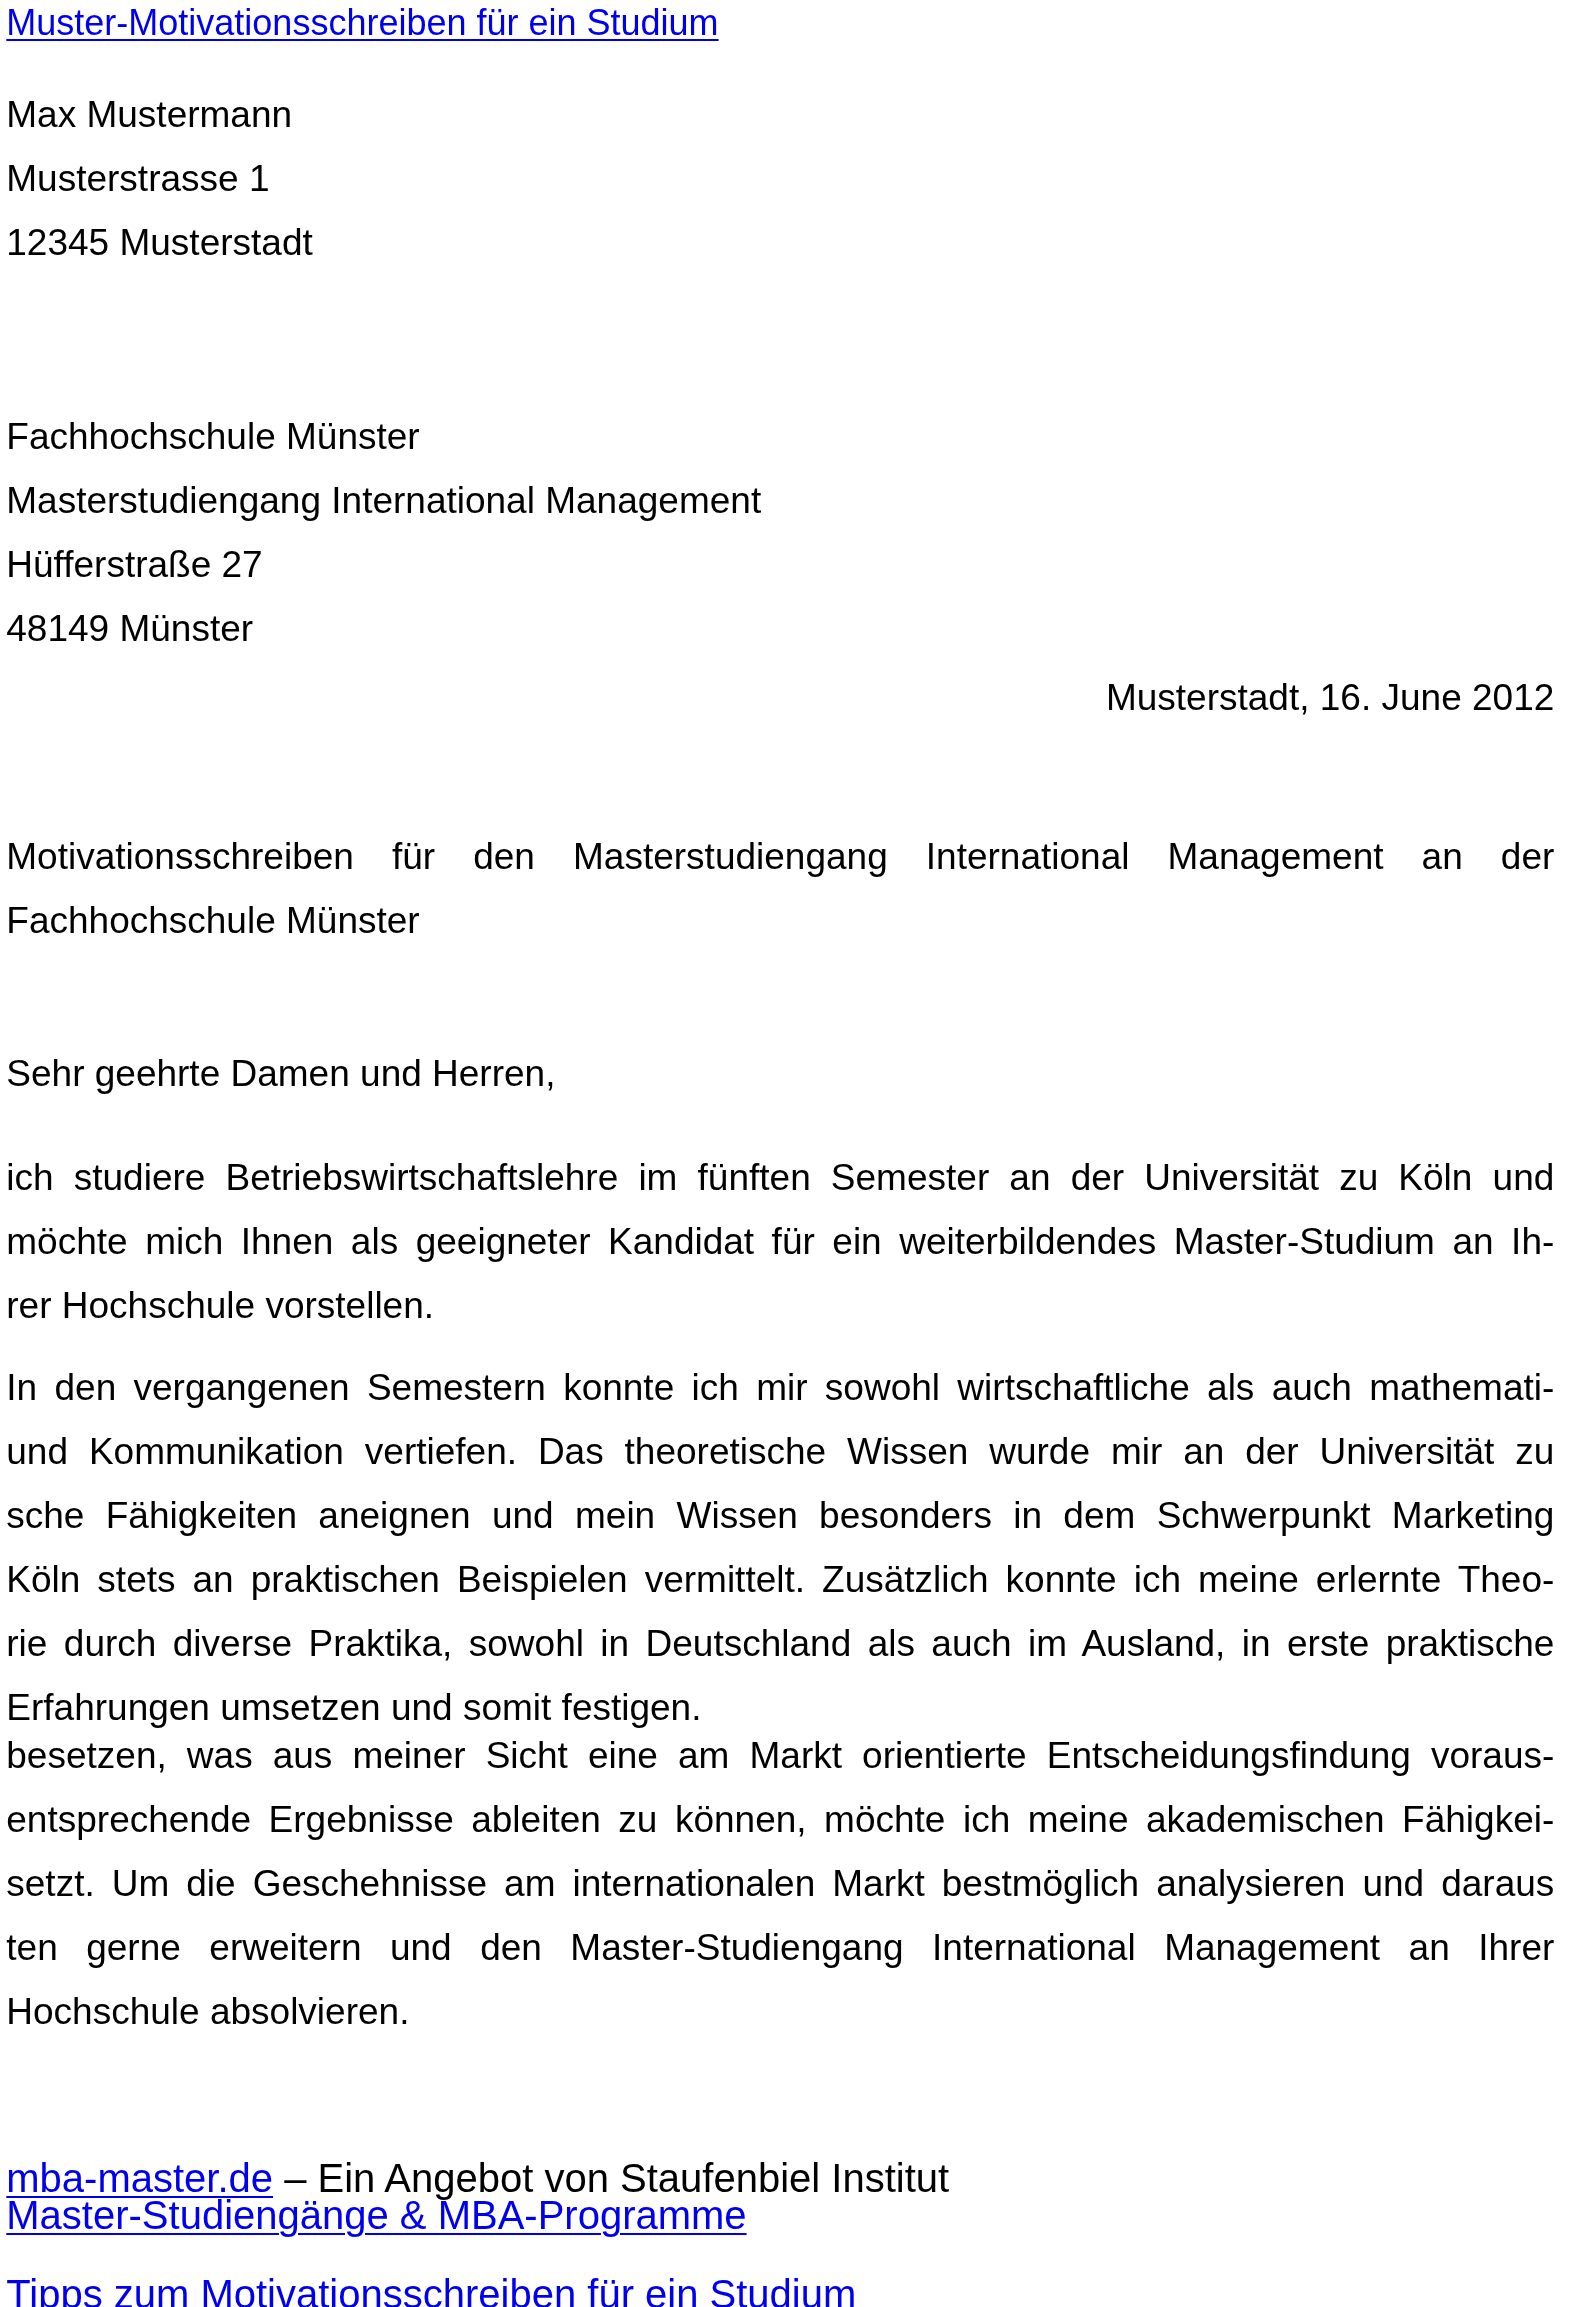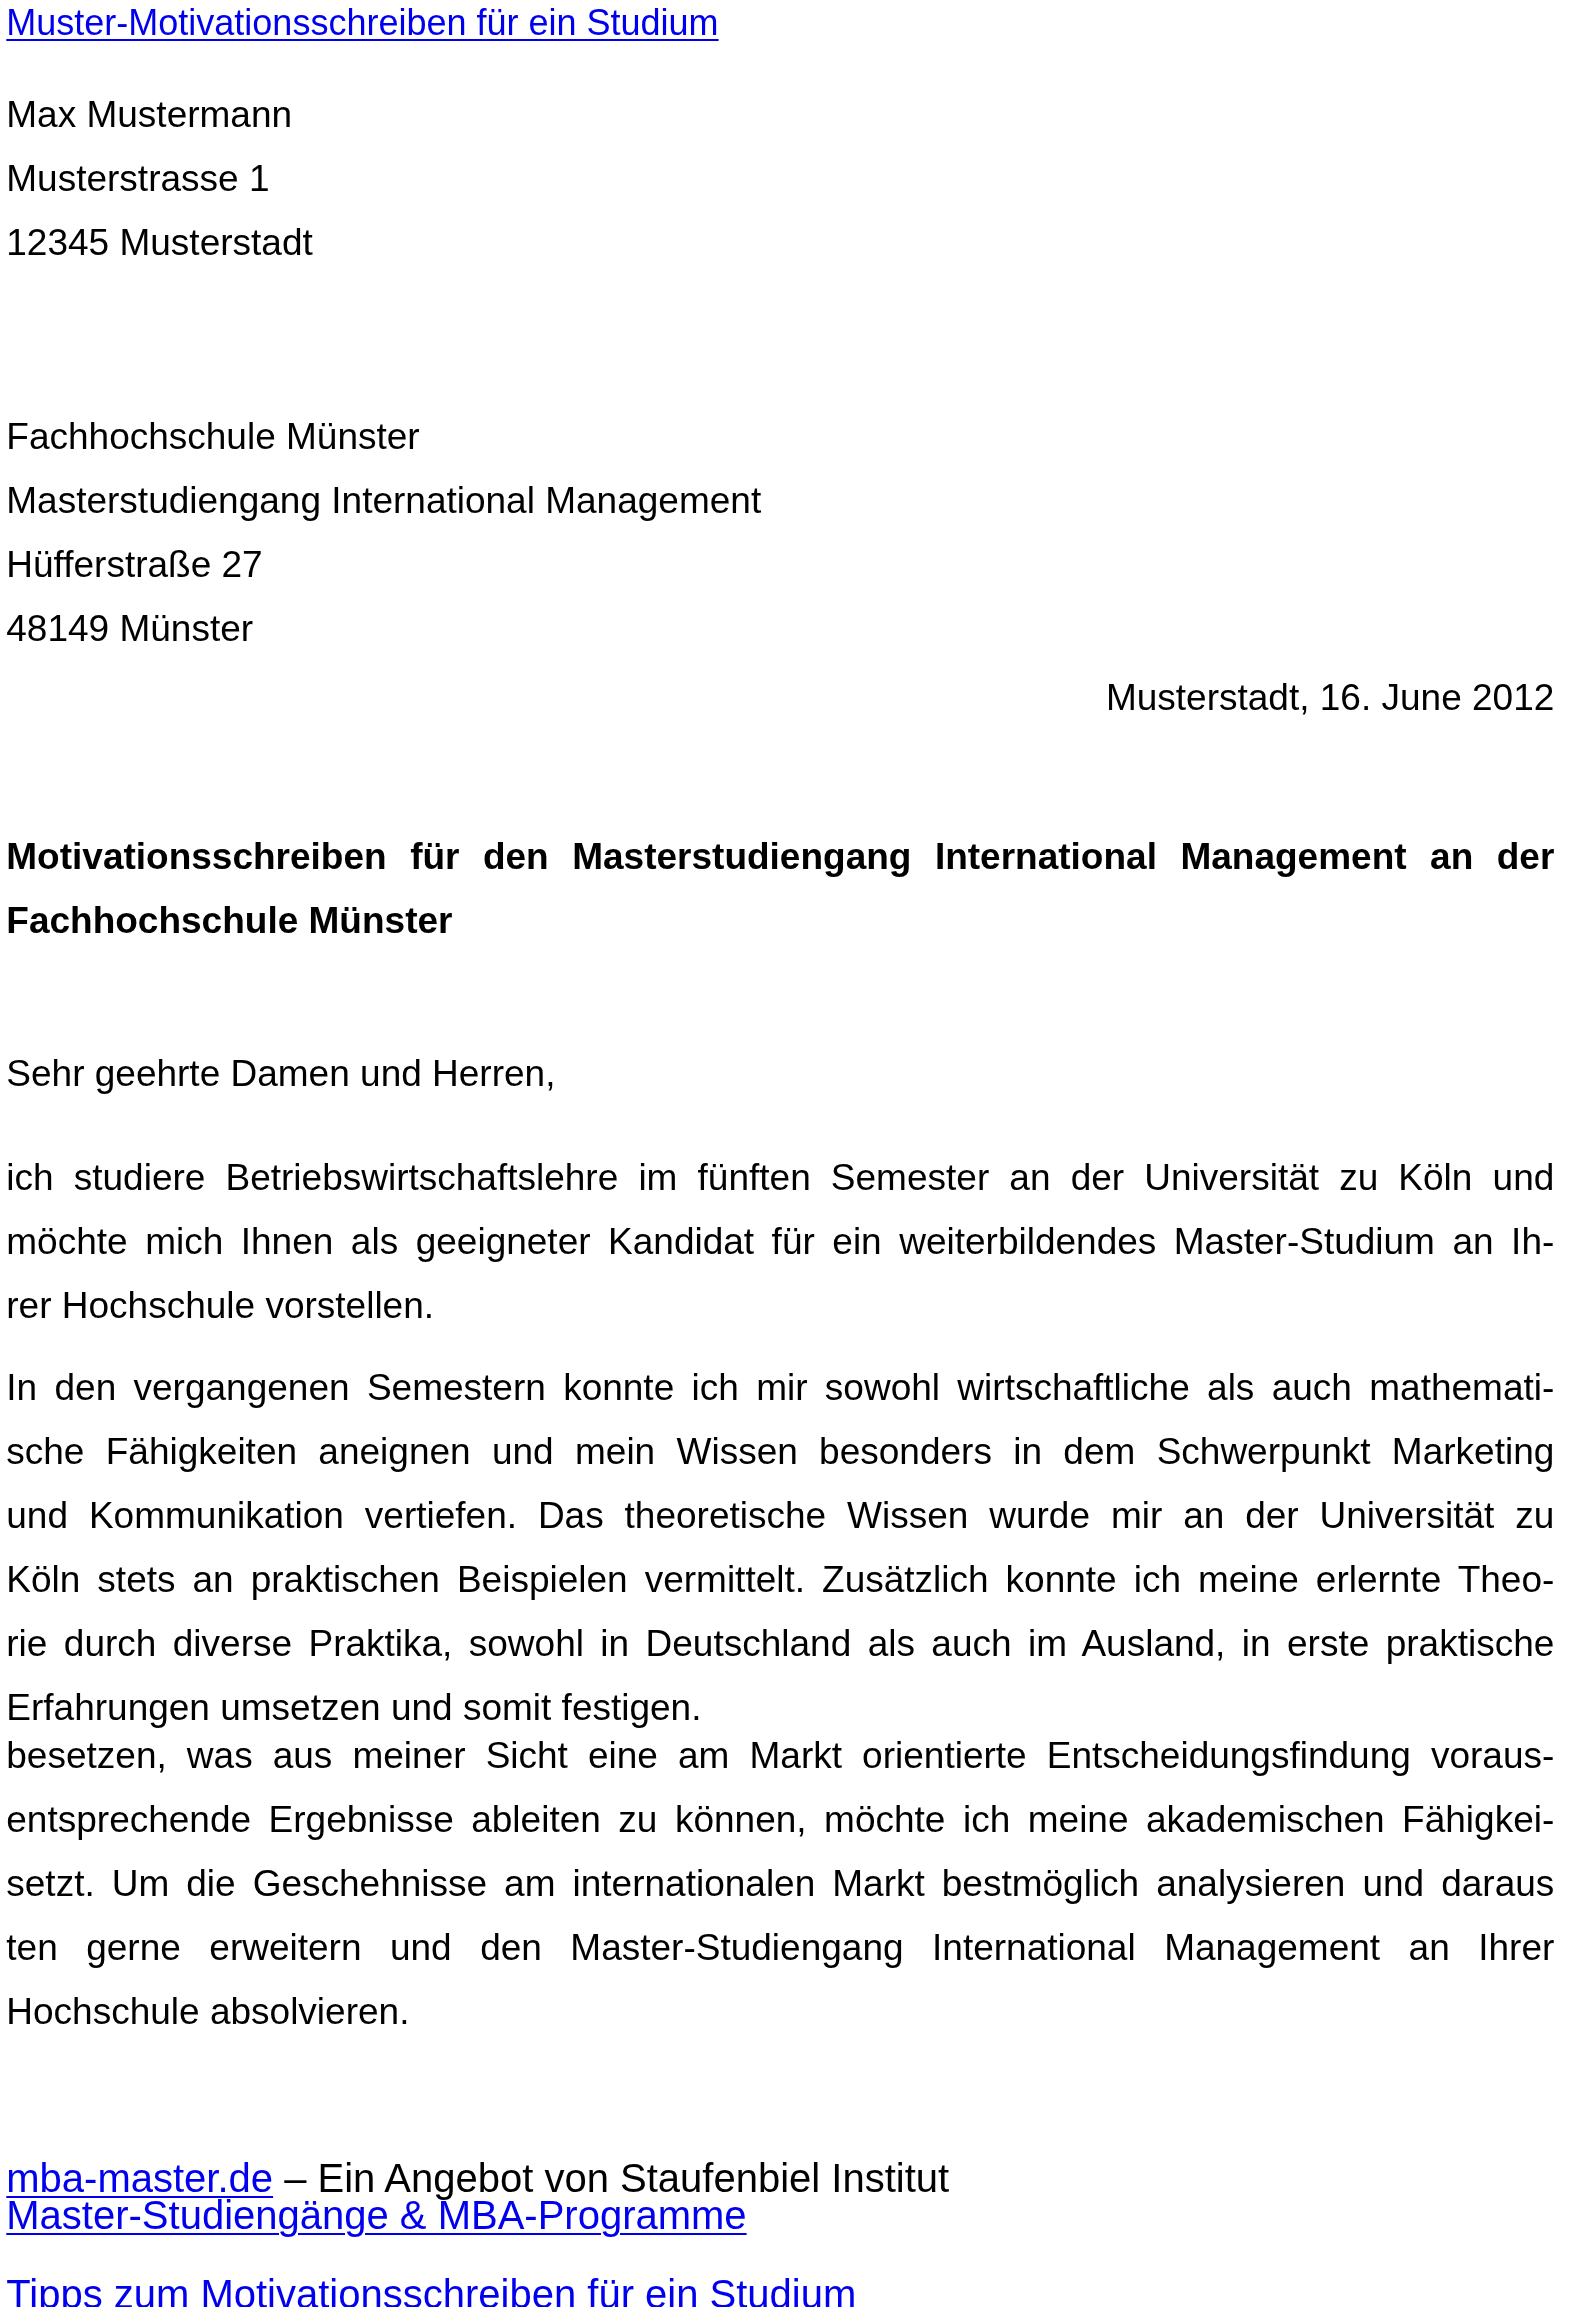--- a/index.html
+++ b/index.html
@@ -26,21 +26,21 @@
   }
   .pline {
     font-size: 37px;
     line-height: 52px;
     height: 52px;
     white-space: normal;
     overflow: hidden;
     margin-top: 12px;
   }
   .just { text-align: justify; text-align-last: justify; }
-  .bold { font-weight: bold; }
+  .bold { font-weight: normal; }
   .dateline {
     text-align: right;
     font-size: 37px;
     line-height: 52px;
   }
   .fline {
     font-size: 40px;
     line-height: 37px;
     height: 37px;
     color: #000000;
@@ -83,22 +83,22 @@
   <div class="abs pline" style="top:1036px">Sehr geehrte Damen und Herren,</div>
 
   <div class="abs" style="top:1140px">
       <div class="pline just">ich studiere Betriebswirtschaftslehre im fünften Semester an der Universität zu Köln und</div>
       <div class="pline just">möchte mich Ihnen als geeigneter Kandidat für ein weiterbildendes Master-Studium an Ih-</div>
       <div class="pline">rer Hochschule vorstellen.</div>
     </div>
 
   <div class="abs" style="top:1350px">
       <div class="pline just">In den vergangenen Semestern konnte ich mir sowohl wirtschaftliche als auch mathemati-</div>
+      <div class="pline just">und Kommunikation vertiefen. Das theoretische Wissen wurde mir an der Universität zu</div>
       <div class="pline just">sche Fähigkeiten aneignen und mein Wissen besonders in dem Schwerpunkt Marketing</div>
-      <div class="pline just">und Kommunikation vertiefen. Das theoretische Wissen wurde mir an der Universität zu</div>
       <div class="pline just">Köln stets an praktischen Beispielen vermittelt. Zusätzlich konnte ich meine erlernte Theo-</div>
       <div class="pline just">rie durch diverse Praktika, sowohl in Deutschland als auch im Ausland, in erste praktische</div>
       <div class="pline">Erfahrungen umsetzen und somit festigen.</div>
     </div>
 
   <div class="abs" style="top:1718px">
       <div class="pline just">besetzen, was aus meiner Sicht eine am Markt orientierte Entscheidungsfindung voraus-</div>
       <div class="pline just">entsprechende Ergebnisse ableiten zu können, möchte ich meine akademischen Fähigkei-</div>
       <div class="pline just">setzt. Um die Geschehnisse am internationalen Markt bestmöglich analysieren und daraus</div>
       <div class="pline just">ten gerne erweitern und den Master-Studiengang International Management an Ihrer</div>

